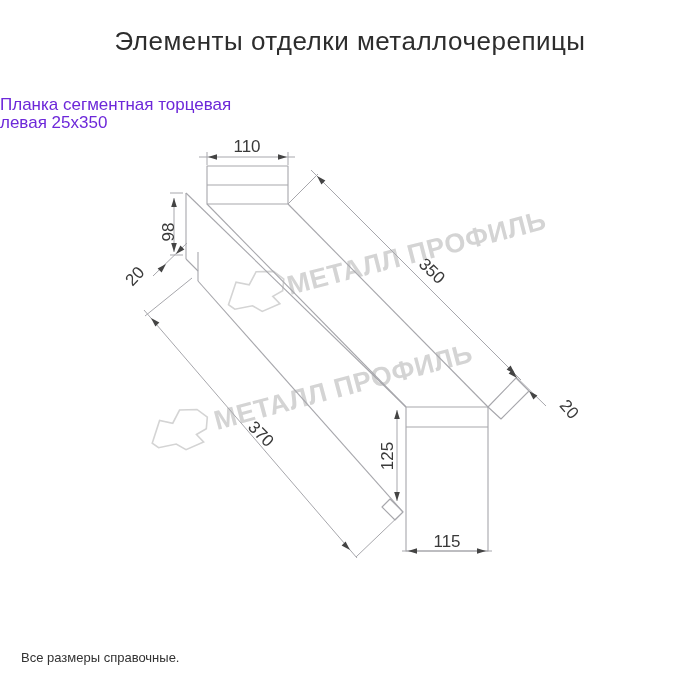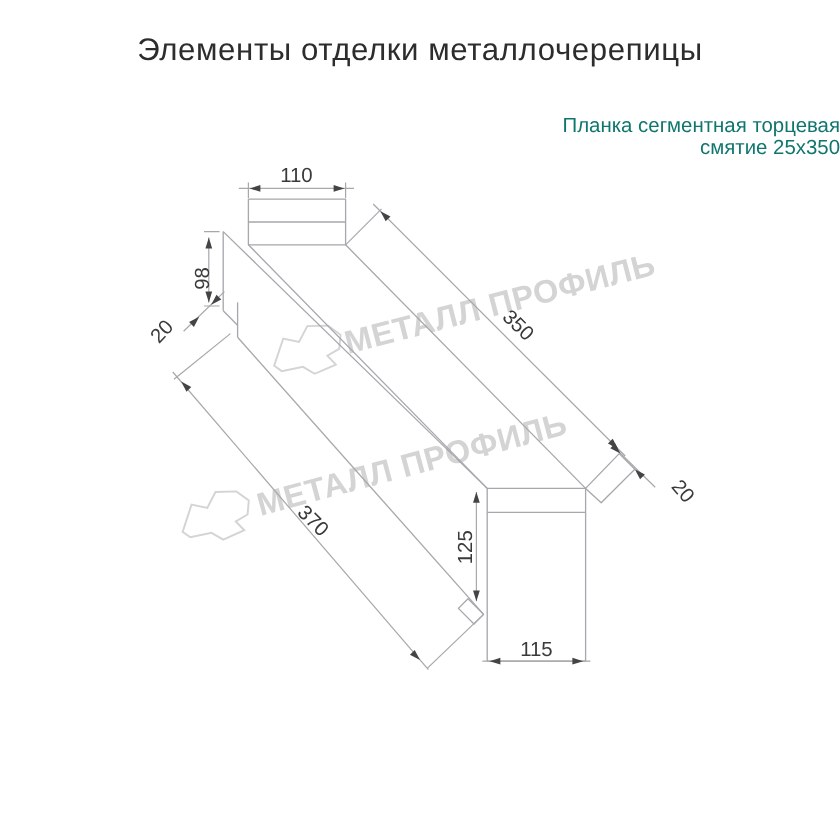--- a/index.html
+++ b/index.html
@@ -1,37 +1,37 @@
 <!DOCTYPE html>
 <html><head>
 <meta charset="utf-8">
 <style>
   html,body{margin:0;padding:0;background:#ffffff;width:700px;height:700px;overflow:hidden;
     font-family:"Liberation Sans","DejaVu Sans",sans-serif;}
   .page{position:relative;width:624px;height:700px;background:#fff;}
   .title{position:absolute;top:26px;left:0;width:700px;text-align:center;
     font-size:26px;font-weight:400;color:#2d2d2d;letter-spacing:0.5px;}
-  .subtitle{position:absolute;top:96px;left:0;width:700px;text-align:right;
-    font-size:17px;line-height:18px;color:#0f766e;}
+  .subtitle{position:absolute;top:96px;left:0;width:700px;text-align:left;
+    font-size:17px;line-height:18px;color:#6d28d9;}
   .footer{position:absolute;left:21px;top:649px;font-size:13px;line-height:18px;color:#333333;}
   svg.drawing{position:absolute;left:0;top:0;width:700px;height:700px;}
   .dimtxt{font-family:"Liberation Sans","DejaVu Sans",sans-serif;font-size:17px;fill:#3a3a3a;}
   .wmtxt{font-family:"Liberation Sans","DejaVu Sans",sans-serif;font-size:27px;font-weight:bold;
     fill:#d4d4d4;letter-spacing:0.5px;}
 </style>
 </head>
 <body>
 
 <div class="page">
 
   <div class="title">Элементы отделки металлочерепицы</div>
 
   <div class="subtitle">
     <div>Планка сегментная торцевая</div>
-    <div>смятие 25х350</div>
+    <div>левая 25х350</div>
   </div>
 
   <svg class="drawing" viewBox="0 0 700 700" xmlns="http://www.w3.org/2000/svg">
 
     <g>
       <g transform="translate(290,295) rotate(-14.5)">
         <path d="M4,30 L17,10 L29,16 L39,5 L56,9 L64,19 L60,30 L49,33 L54,42 L35,45 L27,37 L9,36 Z" transform="translate(-66,-36)" fill="none" stroke="#d4d4d4" stroke-width="1.6"></path>
         <text class="wmtxt" x="0" y="0">МЕТАЛЛ ПРОФИЛЬ</text>
       </g>
     </g>
@@ -104,15 +104,16 @@
       <text class="dimtxt" transform="translate(139,280) rotate(-47)" text-anchor="middle">20</text>
       <text class="dimtxt" transform="translate(428,275) rotate(44)" text-anchor="middle">350</text>
       <text class="dimtxt" transform="translate(257,438) rotate(45)" text-anchor="middle">370</text>
       <text class="dimtxt" transform="translate(565,413) rotate(49)" text-anchor="middle">20</text>
       <text class="dimtxt" transform="translate(393,456) rotate(-90)" text-anchor="middle">125</text>
       <text class="dimtxt" x="447" y="547" text-anchor="middle">115</text>
     </g>
   </svg>
 
   <div class="footer">
+    <div>Все размеры справочные.</div>
   </div>
 
 </div>
 
 </body></html>

